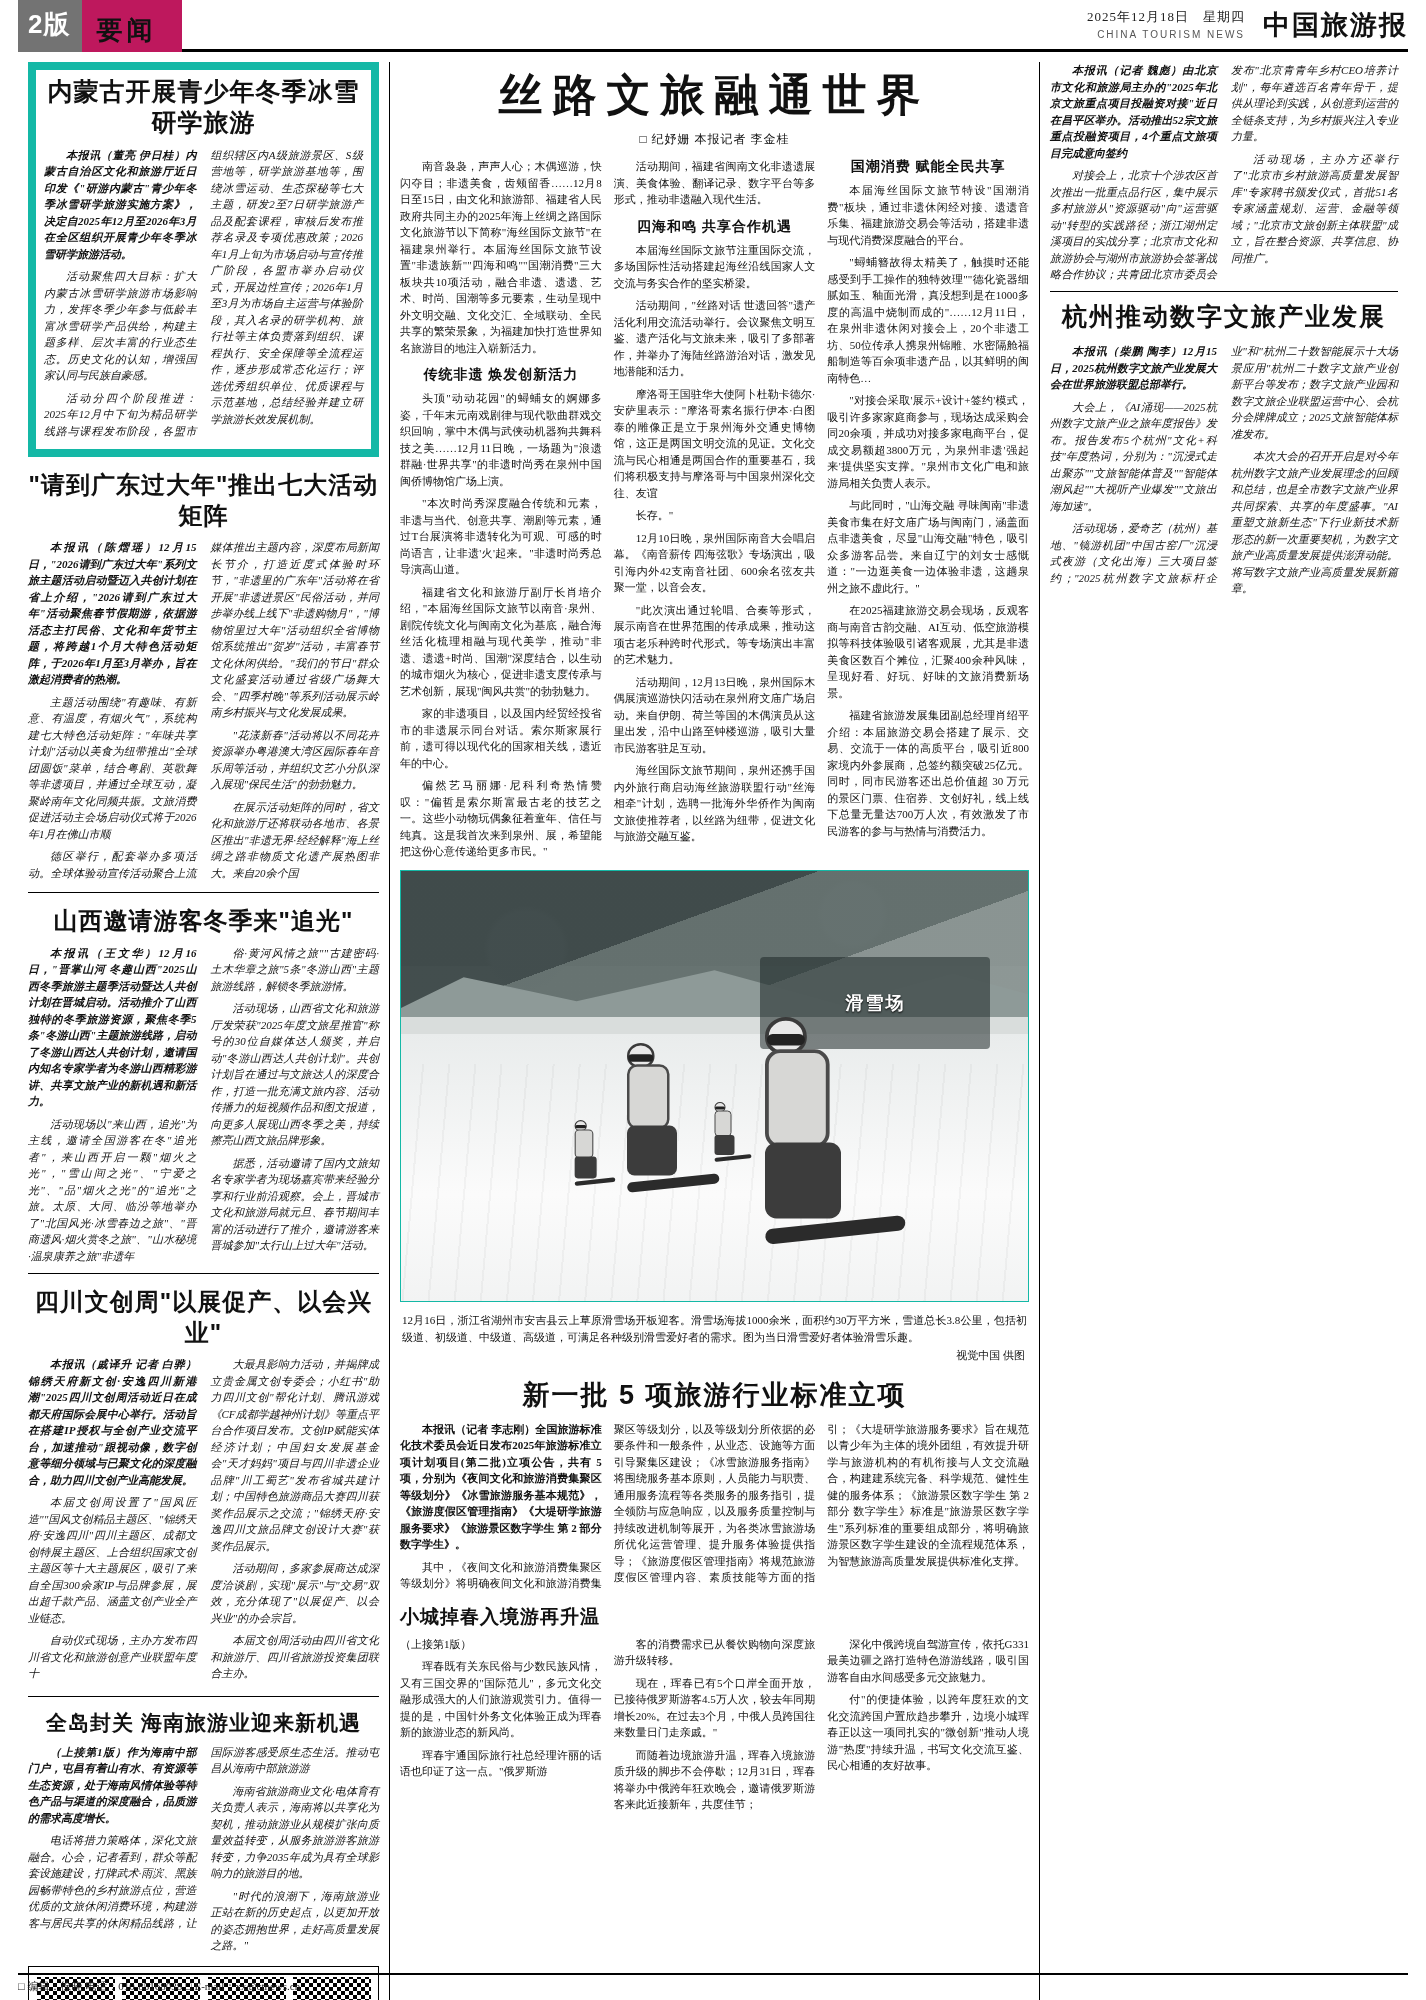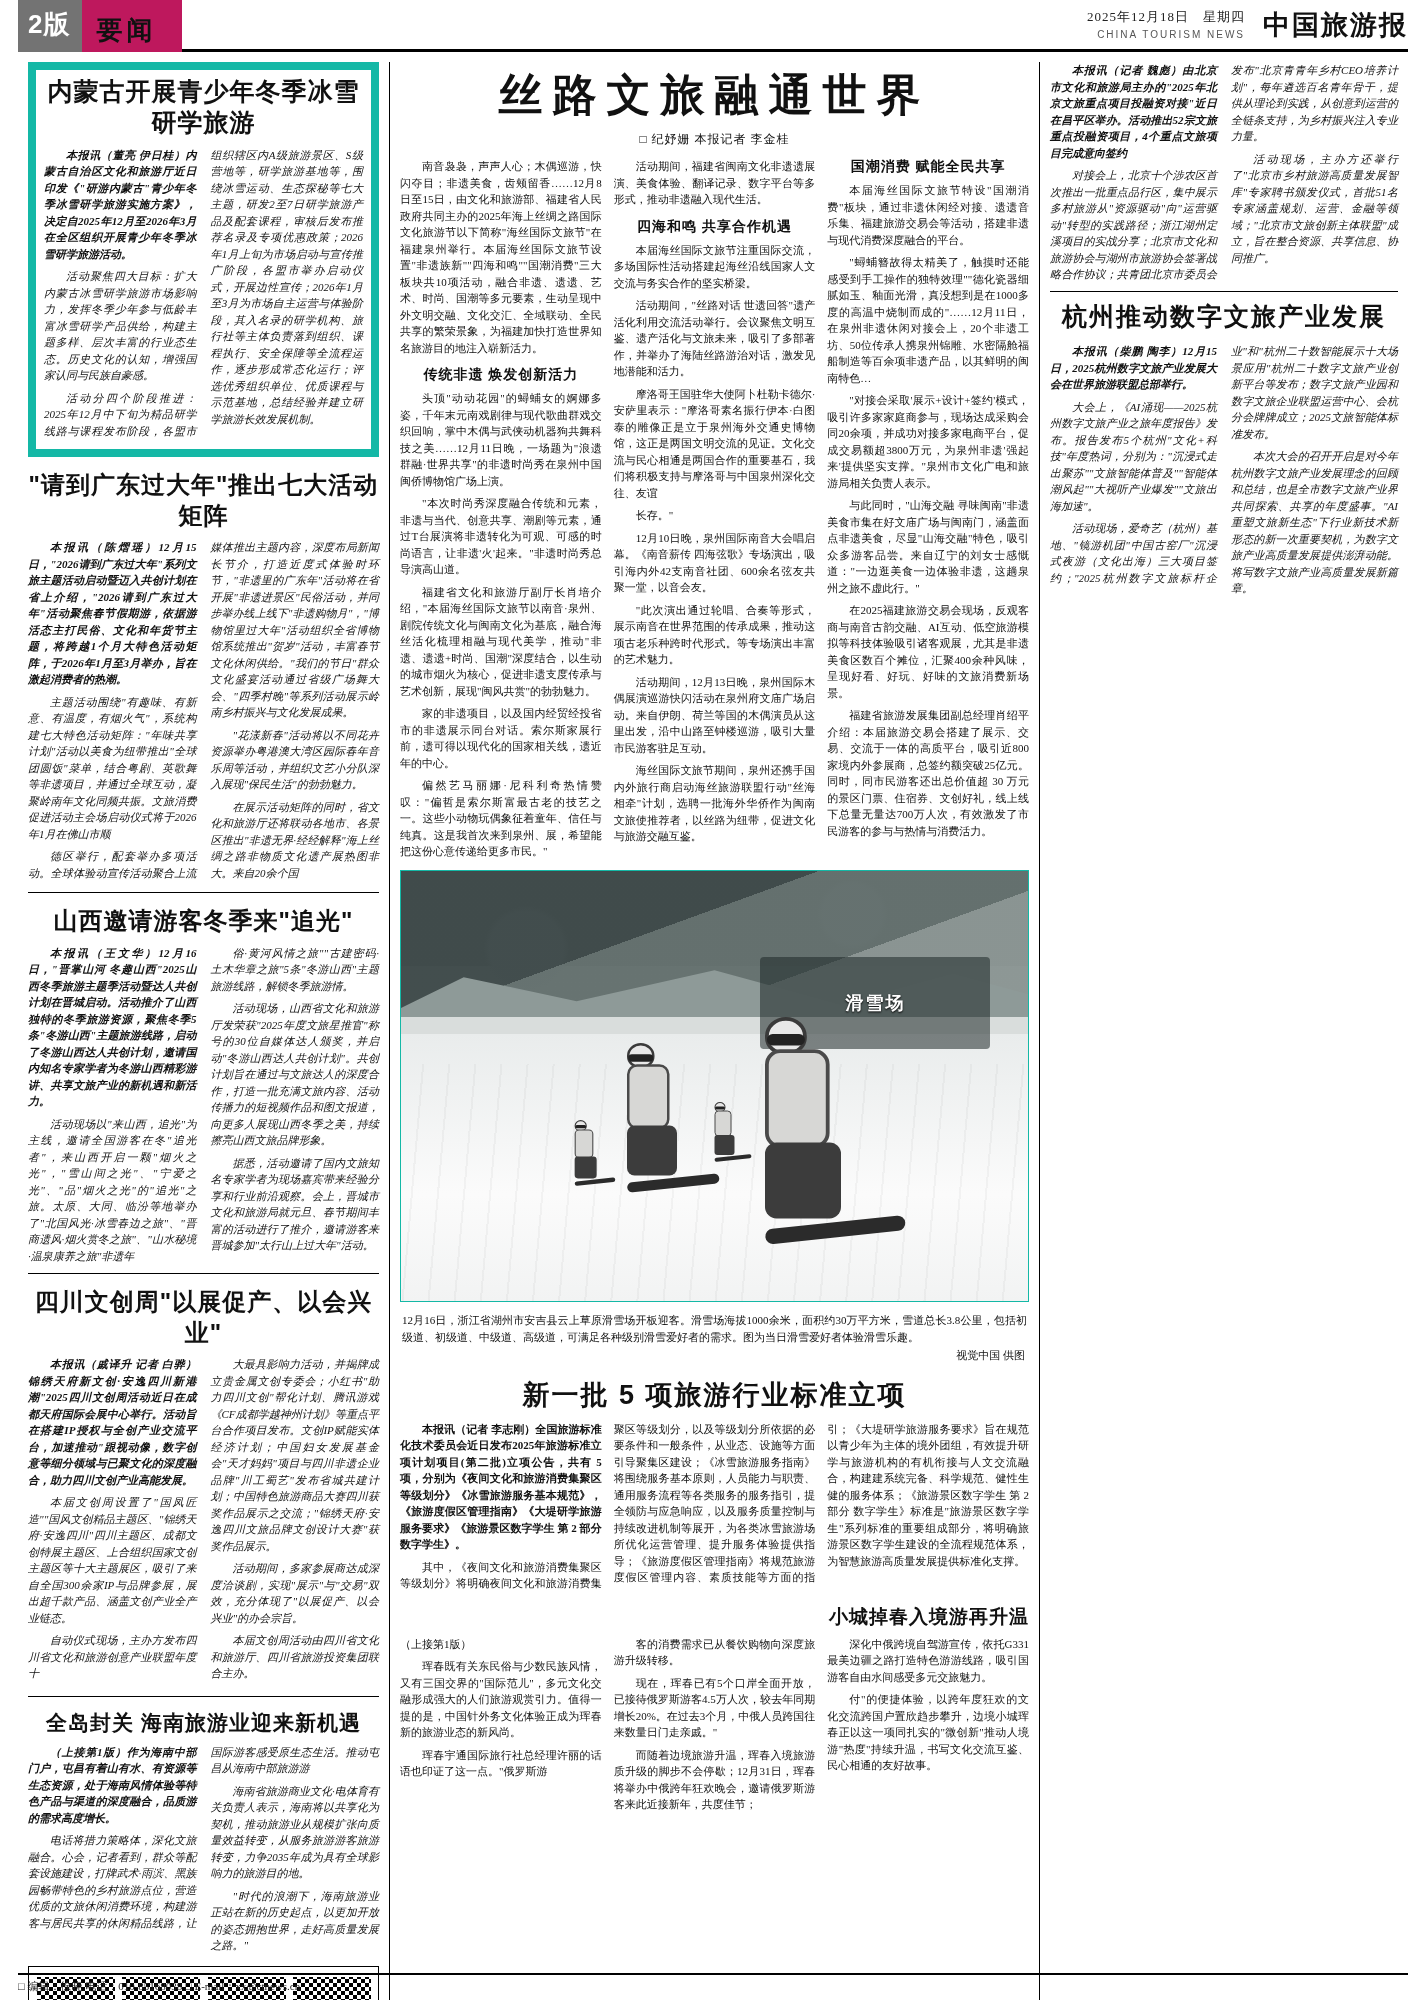--- a/index.html
+++ b/index.html
@@ -127,21 +127,21 @@
   .footer-bar {
     position:absolute; left:18px; right:18px; bottom:6px;
     border-top:2px solid #000; padding-top:4px; font-size:11px; color:#222;
   }
   .center-hd2 {
     font-family:"Liberation Sans", sans-serif; font-weight:bold; font-size:27px;
     text-align:center; letter-spacing:2px; margin:14px 0 8px;
   }
   .center-hd3 {
     font-family:"Liberation Sans", sans-serif; font-weight:bold; font-size:19px;
-    text-align:right; letter-spacing:1px; margin:12px 0 6px;
+    text-align:left; letter-spacing:1px; margin:12px 0 6px;
   }
   .righthd {
     font-family:"Liberation Sans", sans-serif; font-weight:bold; font-size:25px;
     text-align:center; line-height:1.35; letter-spacing:2px; margin:4px 0 10px;
   }
 </style>
 </head>
 <body>
 
 <div class="page">

